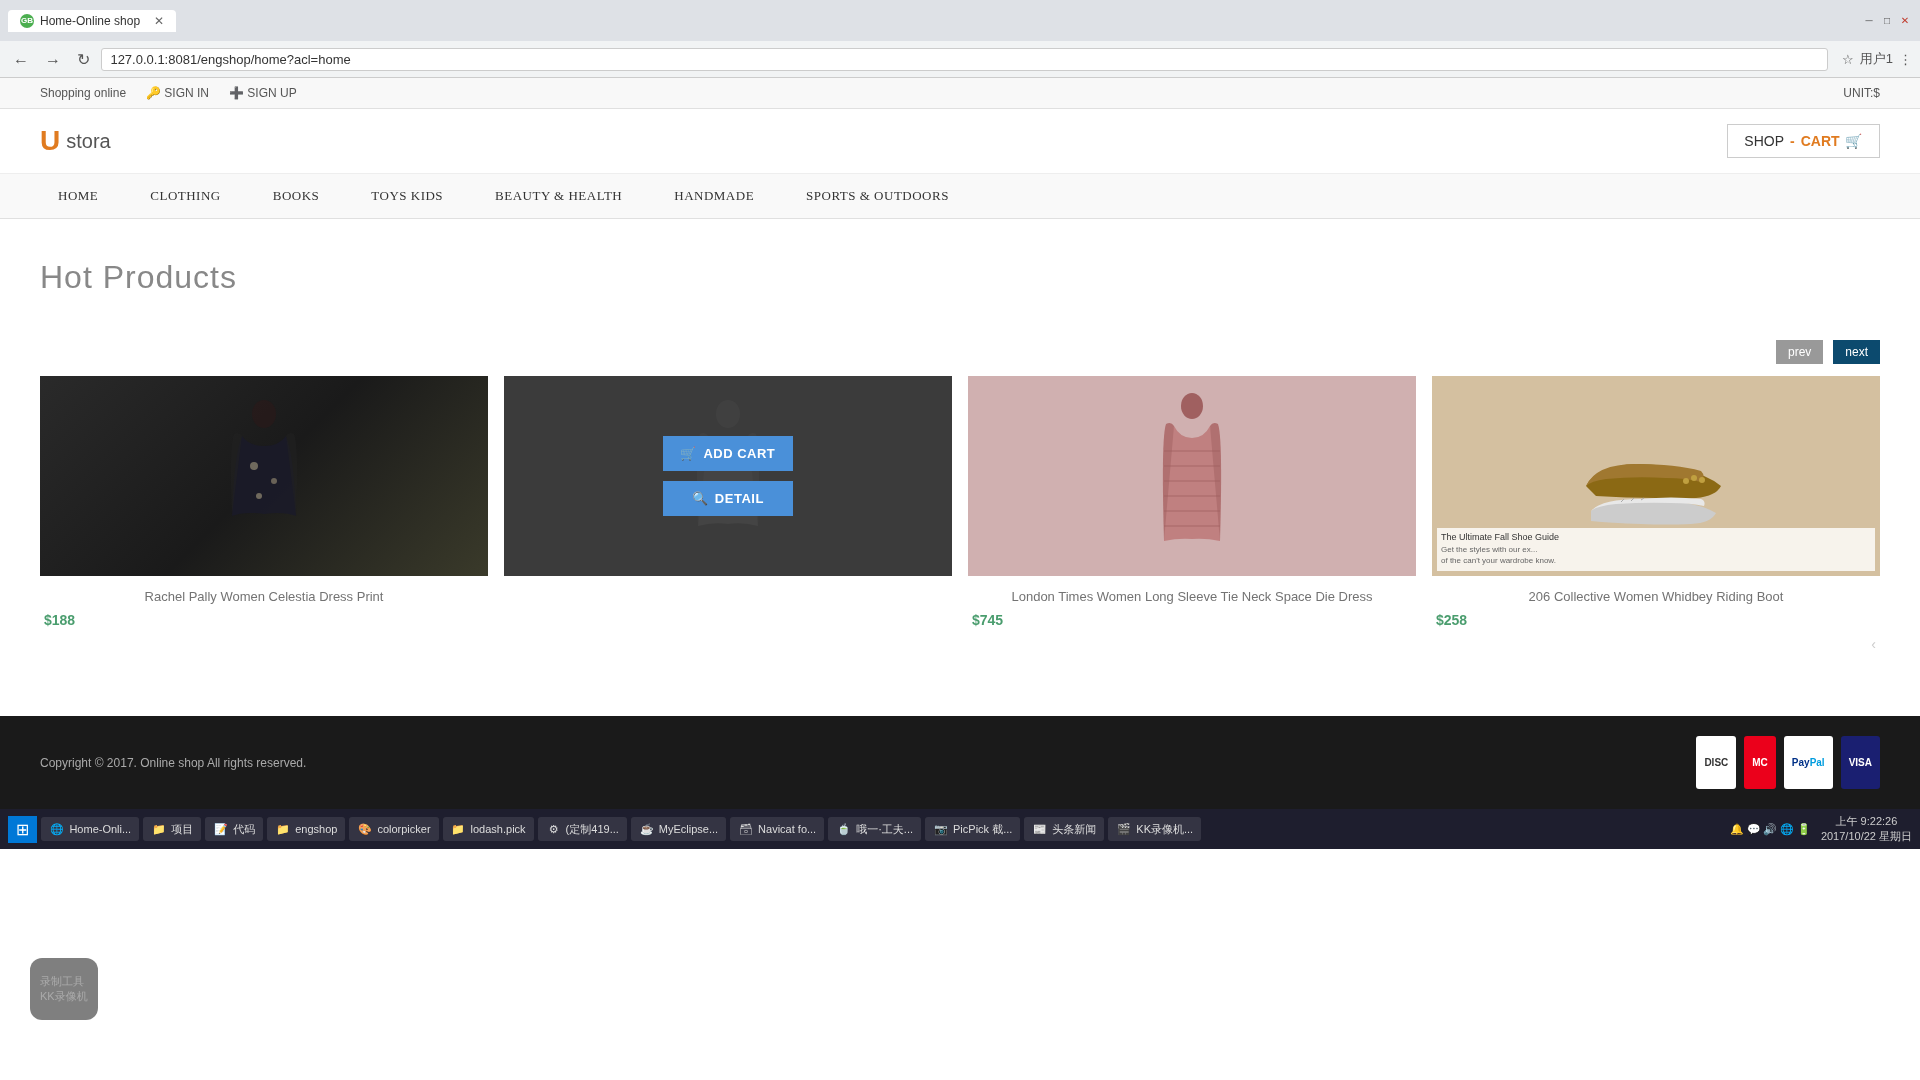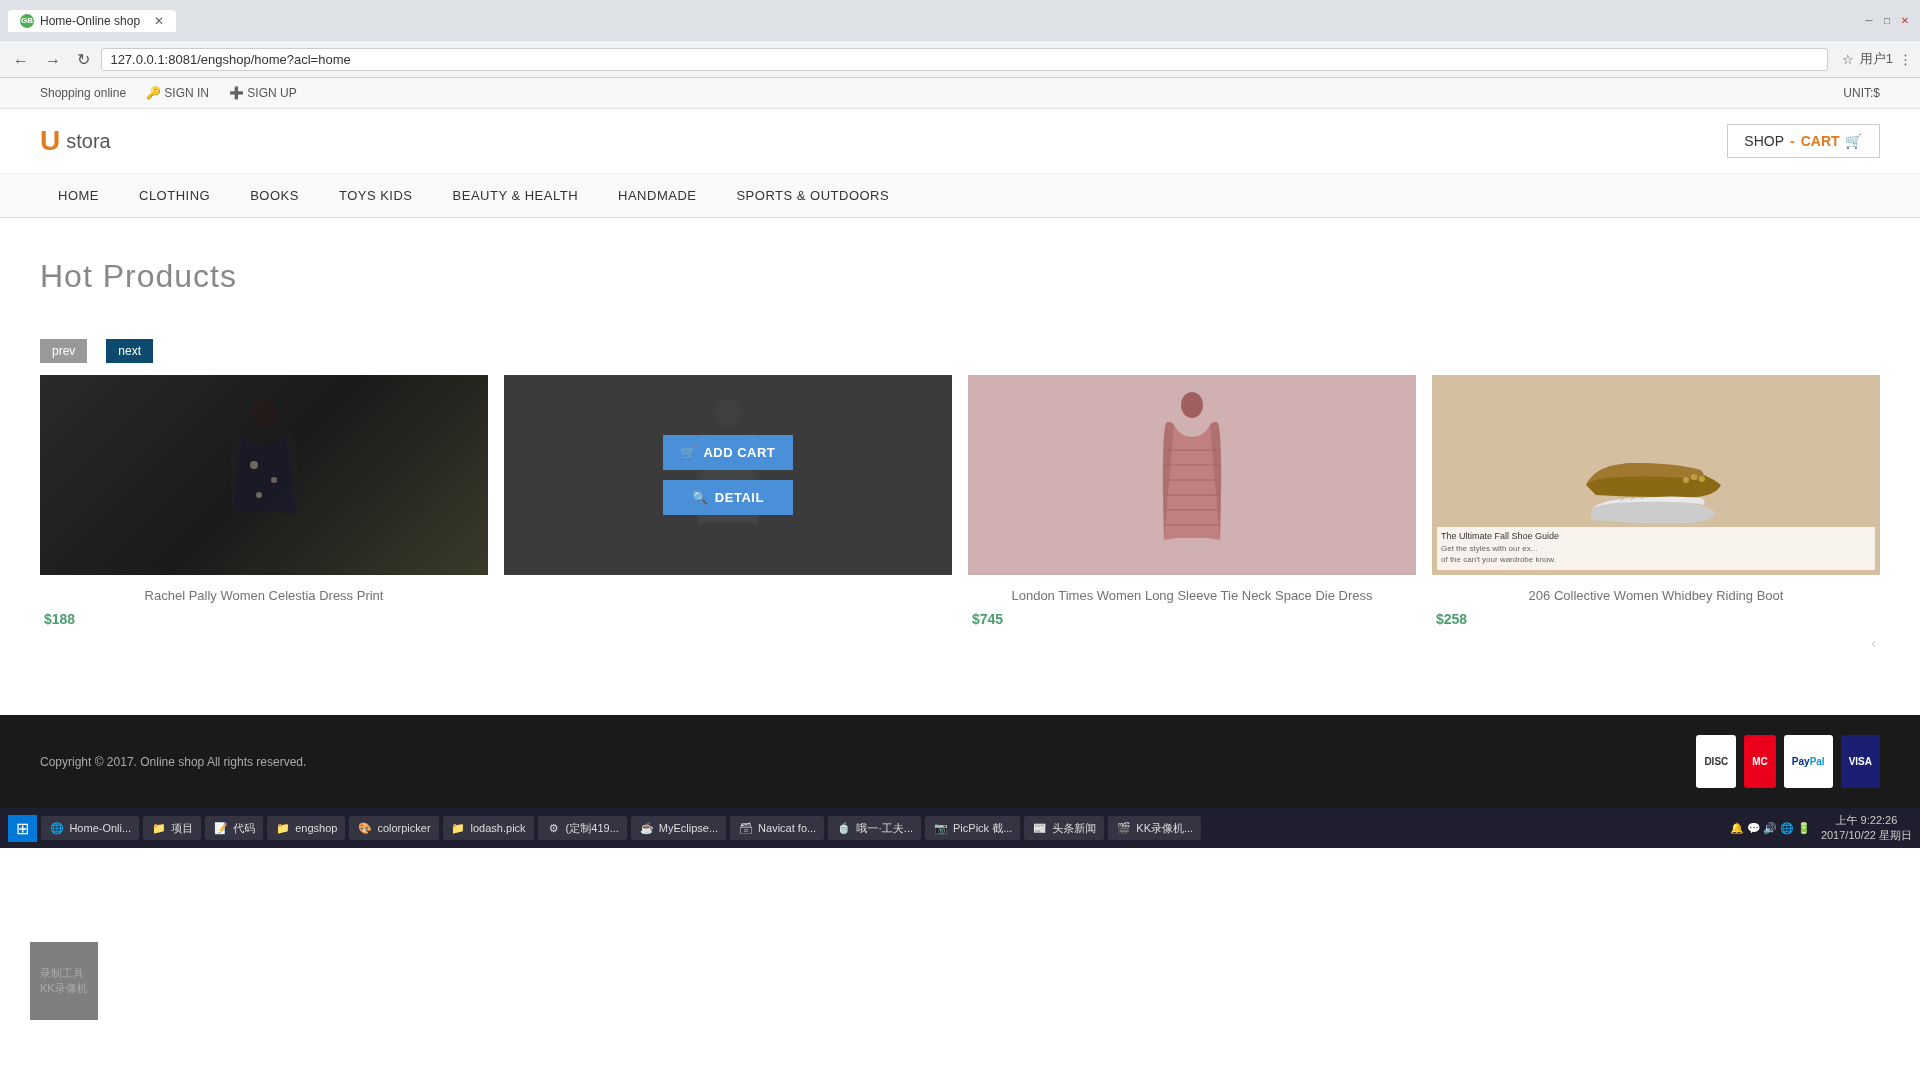--- a/index.html
+++ b/index.html
@@ -130,21 +130,22 @@
     }
     .shop-cart-btn span.dash { color: #e07b20; font-weight: bold; }
     .shop-cart-btn span.cart-word { color: #e07b20; font-weight: bold; }
 
     
     .nav {
       background: #f9f9f9;
       border-bottom: 1px solid #e0e0e0;
       padding: 0 40px;
       display: flex;
-      gap: 4px;
+      gap: 16px;
+      font-family: Liberation Serif, serif;
     }
     .nav-item {
       padding: 14px 18px;
       font-size: 13px;
       color: #333;
       cursor: pointer;
       text-decoration: none;
       letter-spacing: 0.5px;
     }
 
@@ -155,21 +156,22 @@
       text-align: left;
       font-size: 32px;
       font-weight: 300;
       color: #888;
       margin: 20px 0 30px;
       letter-spacing: 1px;
     }
 
     .pagination-btns {
       display: flex;
-      gap: 19px;
+      justify-content: flex-end;
+      gap: 10px;
       margin-bottom: 12px;
       margin-top: 44px;
     }
     .pag-btn {
       padding: 5px 12px;
       font-size: 12px;
       border: none;
       cursor: pointer;
       color: #fff;
     }
@@ -316,23 +318,24 @@
     
     .img-dress1 { background: linear-gradient(135deg, #2a2a2a 0%, #1a1a1a 50%, #3a3a2a 100%); }
 
     
     .watermark {
       position: fixed;
       bottom: 60px;
       left: 30px;
       background: rgba(0,0,0,0.5);
       color: #aaa;
-      padding: 24px 10px;
+      padding: 16px 10px;
       font-size: 11px;
       z-index: 99;
+      border-radius: 12px;
     }
   </style>
 </head>
 <body>
 
 <div class="browser-chrome">
   <div class="browser-titlebar">
     <div class="browser-tab">
       <div class="browser-tab-icon">
         <span>GB</span>

